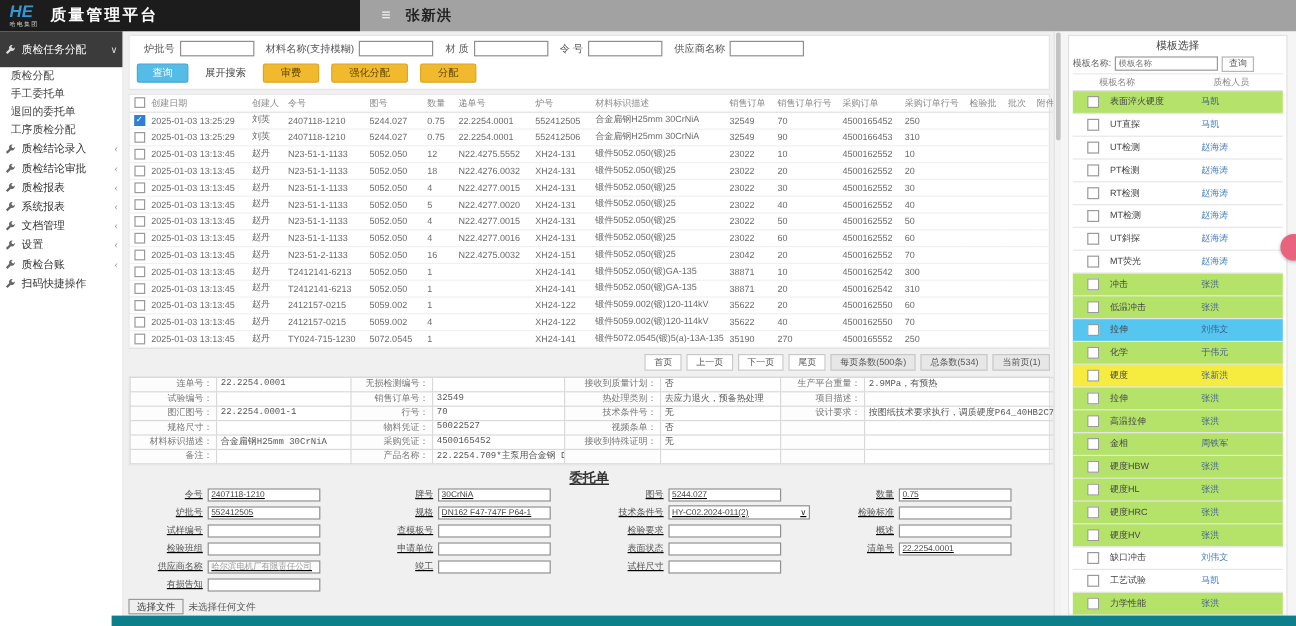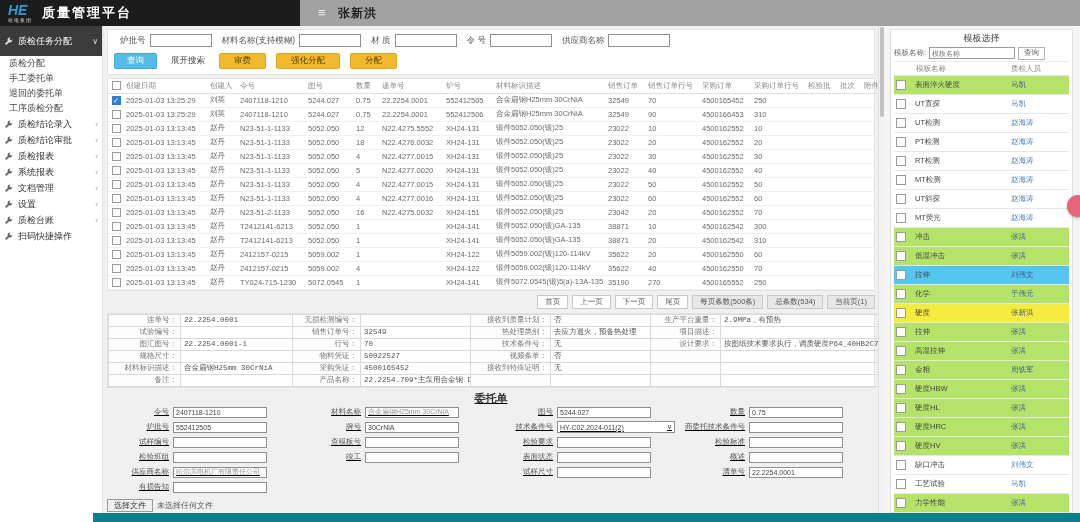--- a/index.html
+++ b/index.html
@@ -85,21 +85,21 @@
   .rp-card{background:#fff;border:1px solid #e0e0e0;height:100%;padding:2px 3px;}
   .rp-title{text-align:center;font-size:9px;color:#444;height:13px;line-height:13px;}
   .rp-search{display:flex;align-items:center;gap:3px;height:16px;}
   .rp-search-label{font-size:7.5px;color:#666;white-space:nowrap;}
   .rp-search-input{width:86px;height:12px;border:1px solid #9a9a9a;font-size:7px;padding:0 2px;}
   .rp-search-btn{height:13px;border:1px solid #b5b5b5;background:#fff;font-size:7.5px;color:#555;padding:0 5px;cursor:pointer;}
   .rp-head{display:flex;height:15px;align-items:center;border-bottom:1px solid #e3e3e3;border-top:1px solid #e9e9e9;}
   .rp-head span{font-size:7.5px;color:#888;}
   .rp-head .h-name{margin-left:22px;flex:1;}
   .rp-head .h-person{width:58px;}
-  .rp-row{display:flex;align-items:center;height:19px;border-bottom:1px solid #e6e6e6;padding:0 2px;}
+  .rp-row{display:flex;align-items:center;height:19px;border-bottom:1px solid #e6e6e6;padding:0 12px;}
   .rp-row.green{background:#b5e36a;}
   .rp-row.blue{background:#55c6f0;}
   .rp-row.yellow{background:#f6ec40;}
   .rp-cb{width:10px;height:10px;border:1px solid #9a9a9a;background:#fff;margin-right:9px;cursor:pointer;}
   .rp-name{flex:1;font-size:7.5px;color:#444;white-space:nowrap;overflow:hidden;}
   .rp-person{width:56px;font-size:7.5px;color:#4a7fc0;cursor:pointer;margin-left:28px;}
   .rp-row.green .rp-person,.rp-row.blue .rp-person,.rp-row.yellow .rp-person{color:#3f618f;}
 </style>
 </head>
 <body>
@@ -673,29 +673,33 @@
             <span class="f-label">供应商名称</span>
             <input class="f-input gray" disabled="" value="哈尔滨电机厂有限责任公司" style="">
           </div>
           <div class="f-row">
             <span class="f-label">有损告知</span>
             <input class="f-input" style="">
           </div>
         </div>
         <div class="f-col">
           <div class="f-row">
-            <span class="f-label">材料名称</span>
-            <input class="f-input gray" disabled="" value="合金扁钢H25mm 30CrNiA" style="">
-          </div>
-          <div class="f-row">
             <span class="f-label">牌号</span>
             <input class="f-input" value="30CrNiA" style="">
           </div>
           <div class="f-row">
+            <span class="f-label">规格</span>
+            <input class="f-input" value="DN162 F47-747F P64-1" style="">
+          </div>
+          <div class="f-row">
             <span class="f-label">查模板号</span>
+            <input class="f-input" style="">
+          </div>
+          <div class="f-row">
+            <span class="f-label">申请单位</span>
             <input class="f-input" style="">
           </div>
           <div class="f-row">
             <span class="f-label">竣工</span>
             <input class="f-input" style="">
           </div>
         </div>
         <div class="f-col">
           <div class="f-row">
             <span class="f-label">图号</span>
@@ -718,24 +722,20 @@
           </div>
           <div class="f-row">
             <span class="f-label">试样尺寸</span>
             <input class="f-input" style="">
           </div>
         </div>
         <div class="f-col">
           <div class="f-row">
             <span class="f-label">数量</span>
             <input class="f-input" value="0.75" style="">
-          </div>
-          <div class="f-row">
-            <span class="f-label">商委托技术条件号</span>
-            <input class="f-input" style="">
           </div>
           <div class="f-row">
             <span class="f-label">检验标准</span>
             <input class="f-input" style="">
           </div>
           <div class="f-row">
             <span class="f-label">概述</span>
             <input class="f-input" style="">
           </div>
           <div class="f-row">

